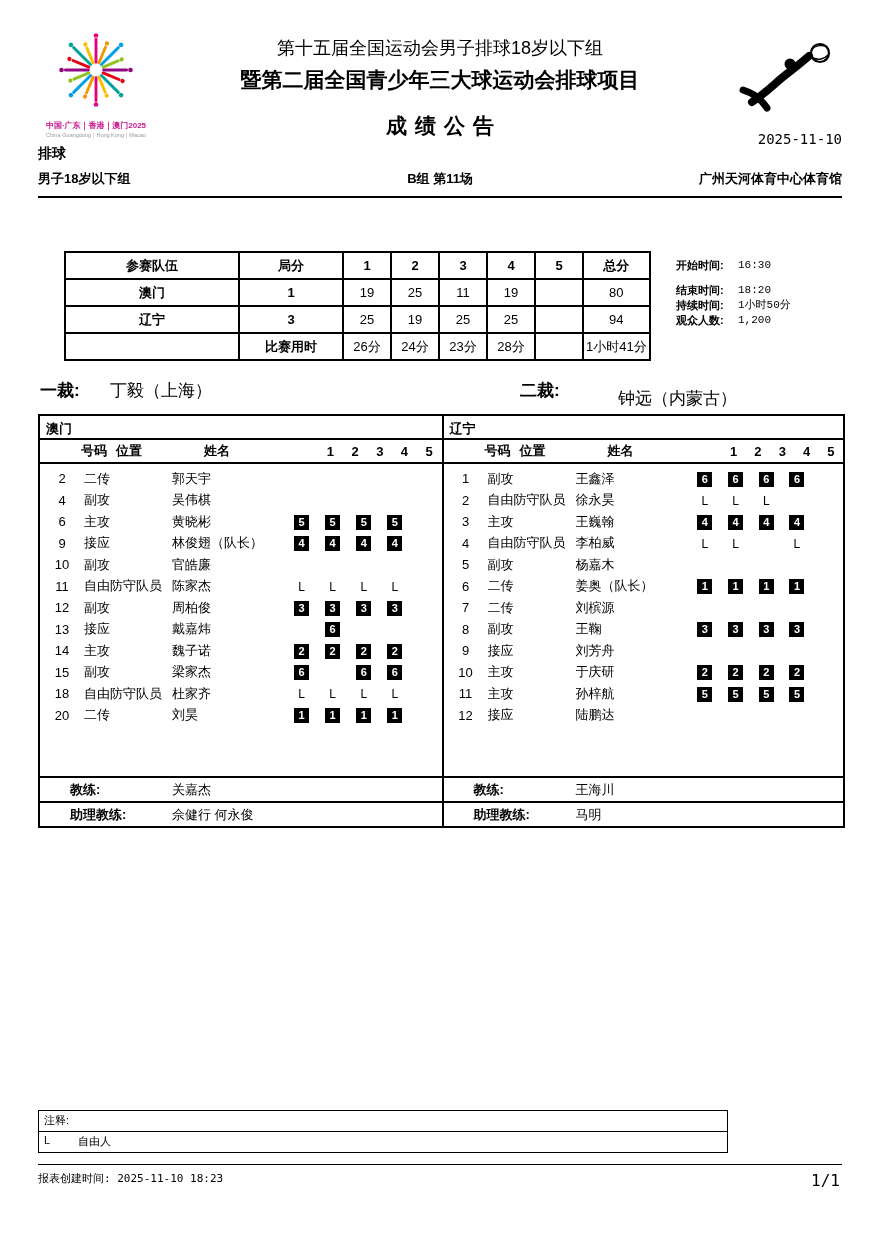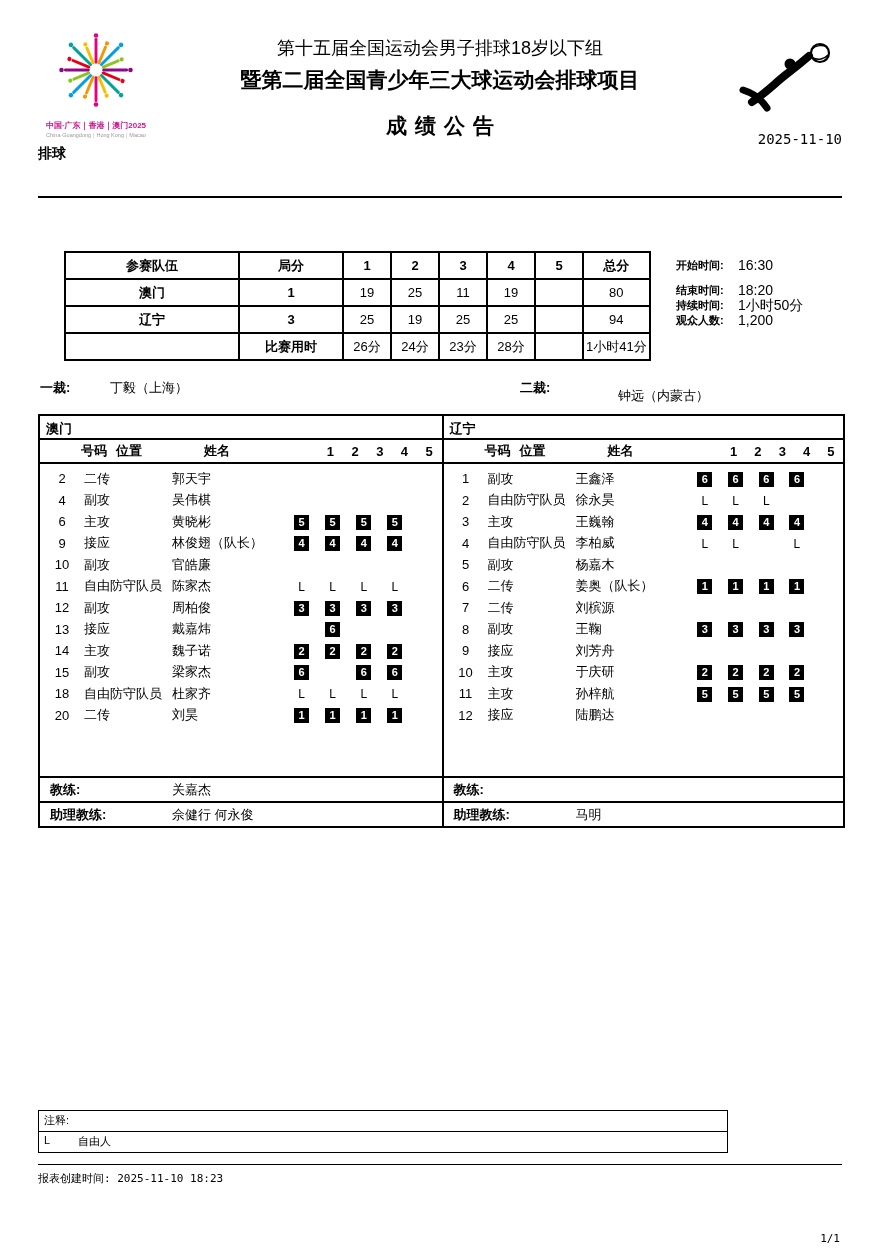--- a/index.html
+++ b/index.html
@@ -26,52 +26,52 @@
   table.score { position:absolute; left:64px; top:251px; border-collapse:collapse; table-layout:fixed; }
   table.score th, table.score td { border:2px solid #000; height:27px; text-align:center; font-size:13px; padding:0 2px; overflow:hidden; white-space:nowrap; }
   table.score th { font-weight:bold; }
   th.c-team { width:174px; } th.c-setswon { width:104px; } th.c-set { width:48px; } th.c-total { width:56px; }
   table.score td.bold { font-weight:bold; }
 
   .match-info { position:absolute; left:676px; top:258px; font-size:11px; }
   .mi-row { display:flex; line-height:15px; }
   .mi-row.gap { margin-top:10px; }
   .mi-label { font-weight:bold; width:62px; }
-  .mi-value { font-family:Liberation Sans, sans-serif; font-size:14px; }
-
-  .referees { position:absolute; left:38px; right:38px; top:379px; height:18px; font-size:13px; }
+  .mi-value { font-family:Liberation Mono, monospace; font-size:11px; }
+
+  .referees { position:absolute; left:38px; right:38px; top:379px; height:18px; font-size:17px; }
   .ref1-label { position:absolute; left:2px; font-weight:bold; }
   .ref1-name { position:absolute; left:72px; }
   .ref2-label { position:absolute; left:482px; font-weight:bold; }
   .ref2-name { position:absolute; left:580px;margin-top:8px; }
 
   .roster-box { position:absolute; left:38px; top:414px; width:807px; height:414px; border:2px solid #000; display:flex; }
   .roster { width:50%; display:flex; flex-direction:column; }
   .roster.right { border-left:2px solid #000; }
   .team-row { height:24px; border-bottom:2px solid #000; font-size:13px; font-weight:bold; padding:4px 6px 0; }
   .cols-row, .p-row { display:grid; grid-template-columns:44px 88px 114px repeat(5,1fr); align-items:center; }
   .cols-row { height:24px; border-bottom:2px solid #000; font-size:13px; font-weight:bold;padding-left:32px; }
   .col-no, .p-no { text-align:center; }
   .col-set, .set-cell { text-align:center; }
   .players { flex:1; padding-top:4px; }
   .p-row { height:21.5px; font-size:13px; }
   .p-pos, .p-name { white-space:nowrap; overflow:hidden; }
   .box { display:inline-block; width:15px; height:15px; background:#000; color:#fff; font-size:11px; font-weight:bold; line-height:15px; text-align:center; vertical-align:middle; }
   .lib { font-size:12px; }
   .staff-row { height:25px; border-top:2px solid #000; display:grid; grid-template-columns:132px 1fr; align-items:center; font-size:13px; }
-  .staff-label { font-weight:bold; padding-left:10px; }
+  .staff-label { font-weight:bold; padding-left:10px;margin-left:20px; }
 
   .notes { position:absolute; left:38px; top:1110px; width:690px; border:1px solid #000; font-size:11px; }
   .notes-title { padding:2px 5px 3px; border-bottom:1px solid #000; }
   .notes-row { display:flex; padding:2px 5px 3px; }
   .notes-symbol { width:34px; }
 
   .footer-rule { position:absolute; left:38px; right:38px; top:1164px; border-top:1px solid #000; }
   .footer-left { position:absolute; left:38px; top:1171px; font-size:11px; font-family:"DejaVu Sans Mono",monospace; }
-  .footer-right { position:absolute; right:40px; top:1232px; font-size:11px; font-family:"DejaVu Sans Mono",monospace; }
+  .footer-right { position:absolute; right:40px; top:1171px; font-size:16px; font-family:"DejaVu Sans Mono",monospace; }
 </style>
 </head>
 <body>
 
 <div class="page">
 
   <div class="logo">
     <svg width="96" height="92" viewBox="0 0 96 96">
       <g stroke-width="3" stroke-linecap="round">
         <g transform="rotate(0 48 48)">
@@ -155,20 +155,25 @@
       <path d="M77,18 A13 13 0 0 0 92,15" stroke="#000" fill="none" stroke-width="1.4"></path>
       <circle cx="54" cy="24" r="5.5" fill="#000"></circle>
       <path d="M16,62 C30,53 40,42 52,33 C60,27 66,22 73,16" stroke="#000" stroke-width="8" fill="none" stroke-linecap="round"></path>
       <path d="M7,50 C17,53 25,59 31,68" stroke="#000" stroke-width="7" fill="none" stroke-linecap="round"></path>
     </svg>
   </div>
 
   <div class="doc-date">2025-11-10</div>
 
   <div class="sport">排球</div>
+  <div class="sub-row">
+    <div>男子18岁以下组</div>
+    <div>B组 第11场</div>
+    <div class="sub-venue">广州天河体育中心体育馆</div>
+  </div>
   <div class="rule"></div>
 
   <table class="score">
     <thead>
       <tr>
           <th class="c-team">参赛队伍</th>
           <th class="c-setswon">局分</th>
           <th class="c-set">1</th>
           <th class="c-set">2</th>
           <th class="c-set">3</th>
@@ -510,20 +515,21 @@
             <span class="p-name">陆鹏达</span>
             <span class="set-cell"></span>
             <span class="set-cell"></span>
             <span class="set-cell"></span>
             <span class="set-cell"></span>
             <span class="set-cell"></span>
           </div>
         </div>
       <div class="staff-row">
         <span class="staff-label">教练:</span>
+        <span>王海川</span>
       </div>
       <div class="staff-row">
         <span class="staff-label">助理教练:</span>
         <span>马明</span>
       </div>
     </div>
   </div>
 
   <div class="notes">
     <div class="notes-title">注释:</div>

